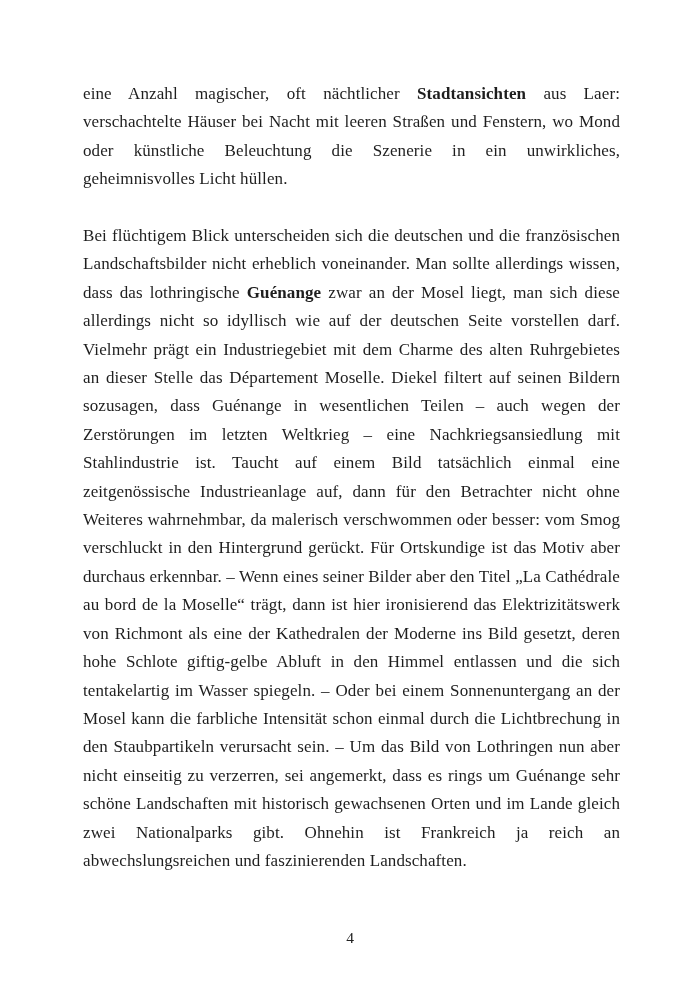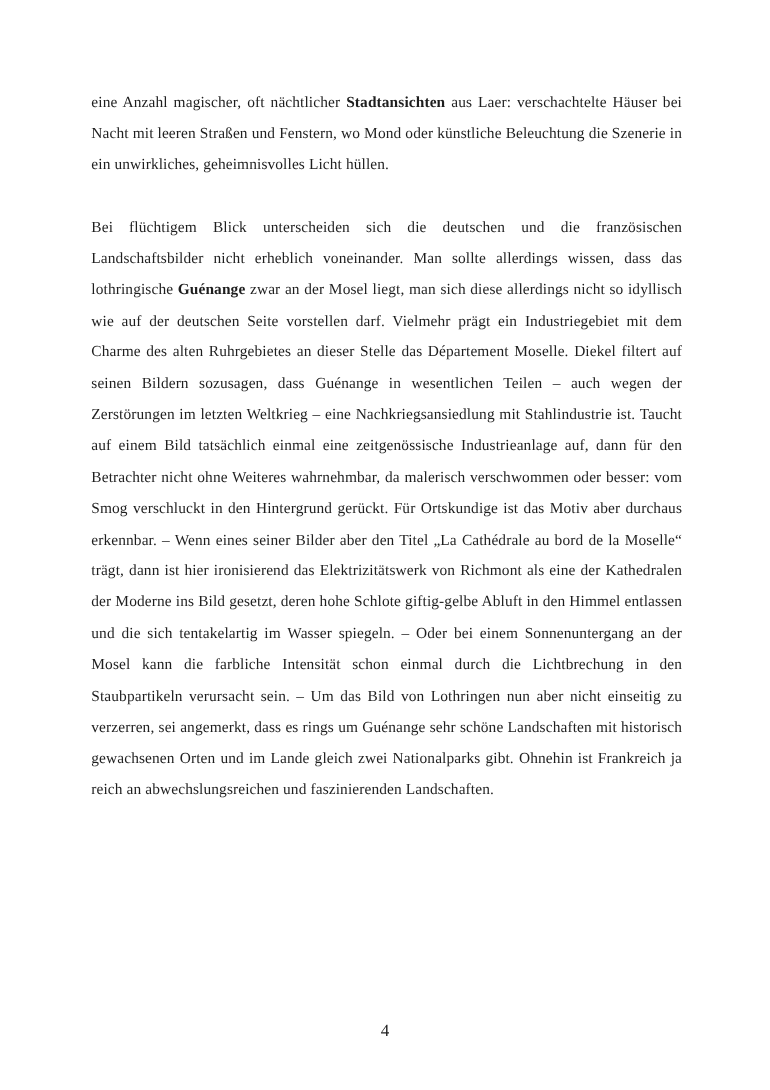--- a/index.html
+++ b/index.html
@@ -18,21 +18,21 @@
   }
   .content {
     position: absolute;
     left: 83px;
     top: 80px;
     width: 537px;
   }
   p.para {
     margin: 0 0 28.4px 0;
     padding: 0;
-    font-size: 14px;
+    font-size: 17px;
     line-height: 28.4px;
     text-align: justify;
     text-align-last: left;
     letter-spacing: 0.1px;
   }
   p.para:last-child {
     margin-bottom: 0;
   }
   p.para.continues {
     text-align-last: justify;

